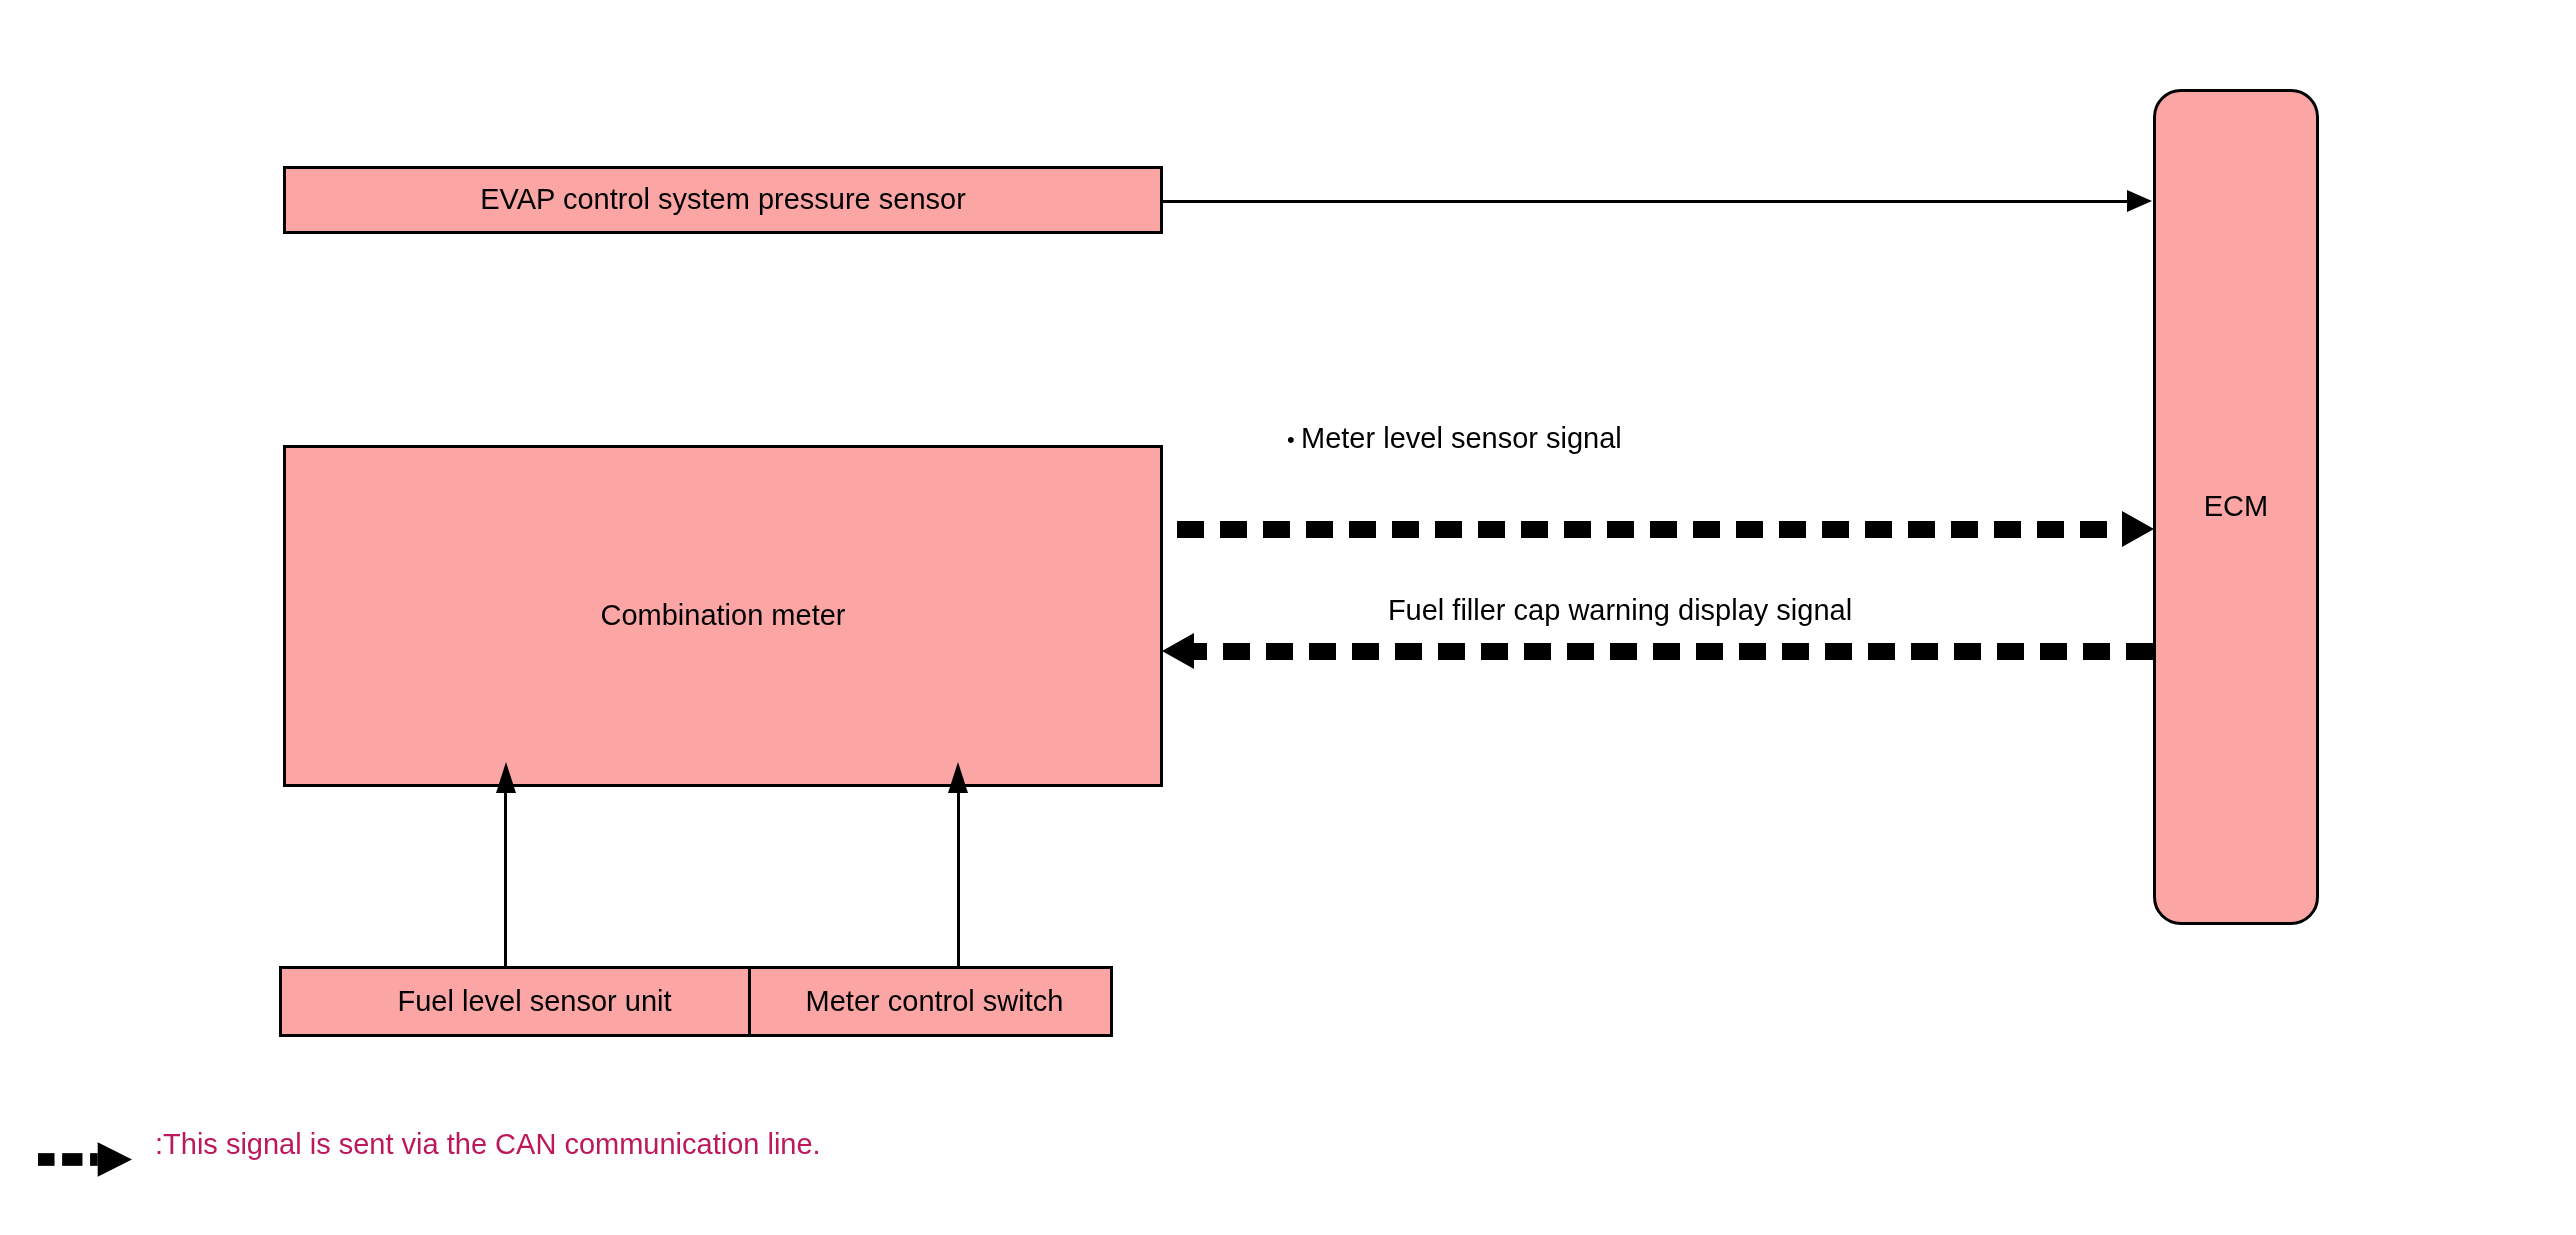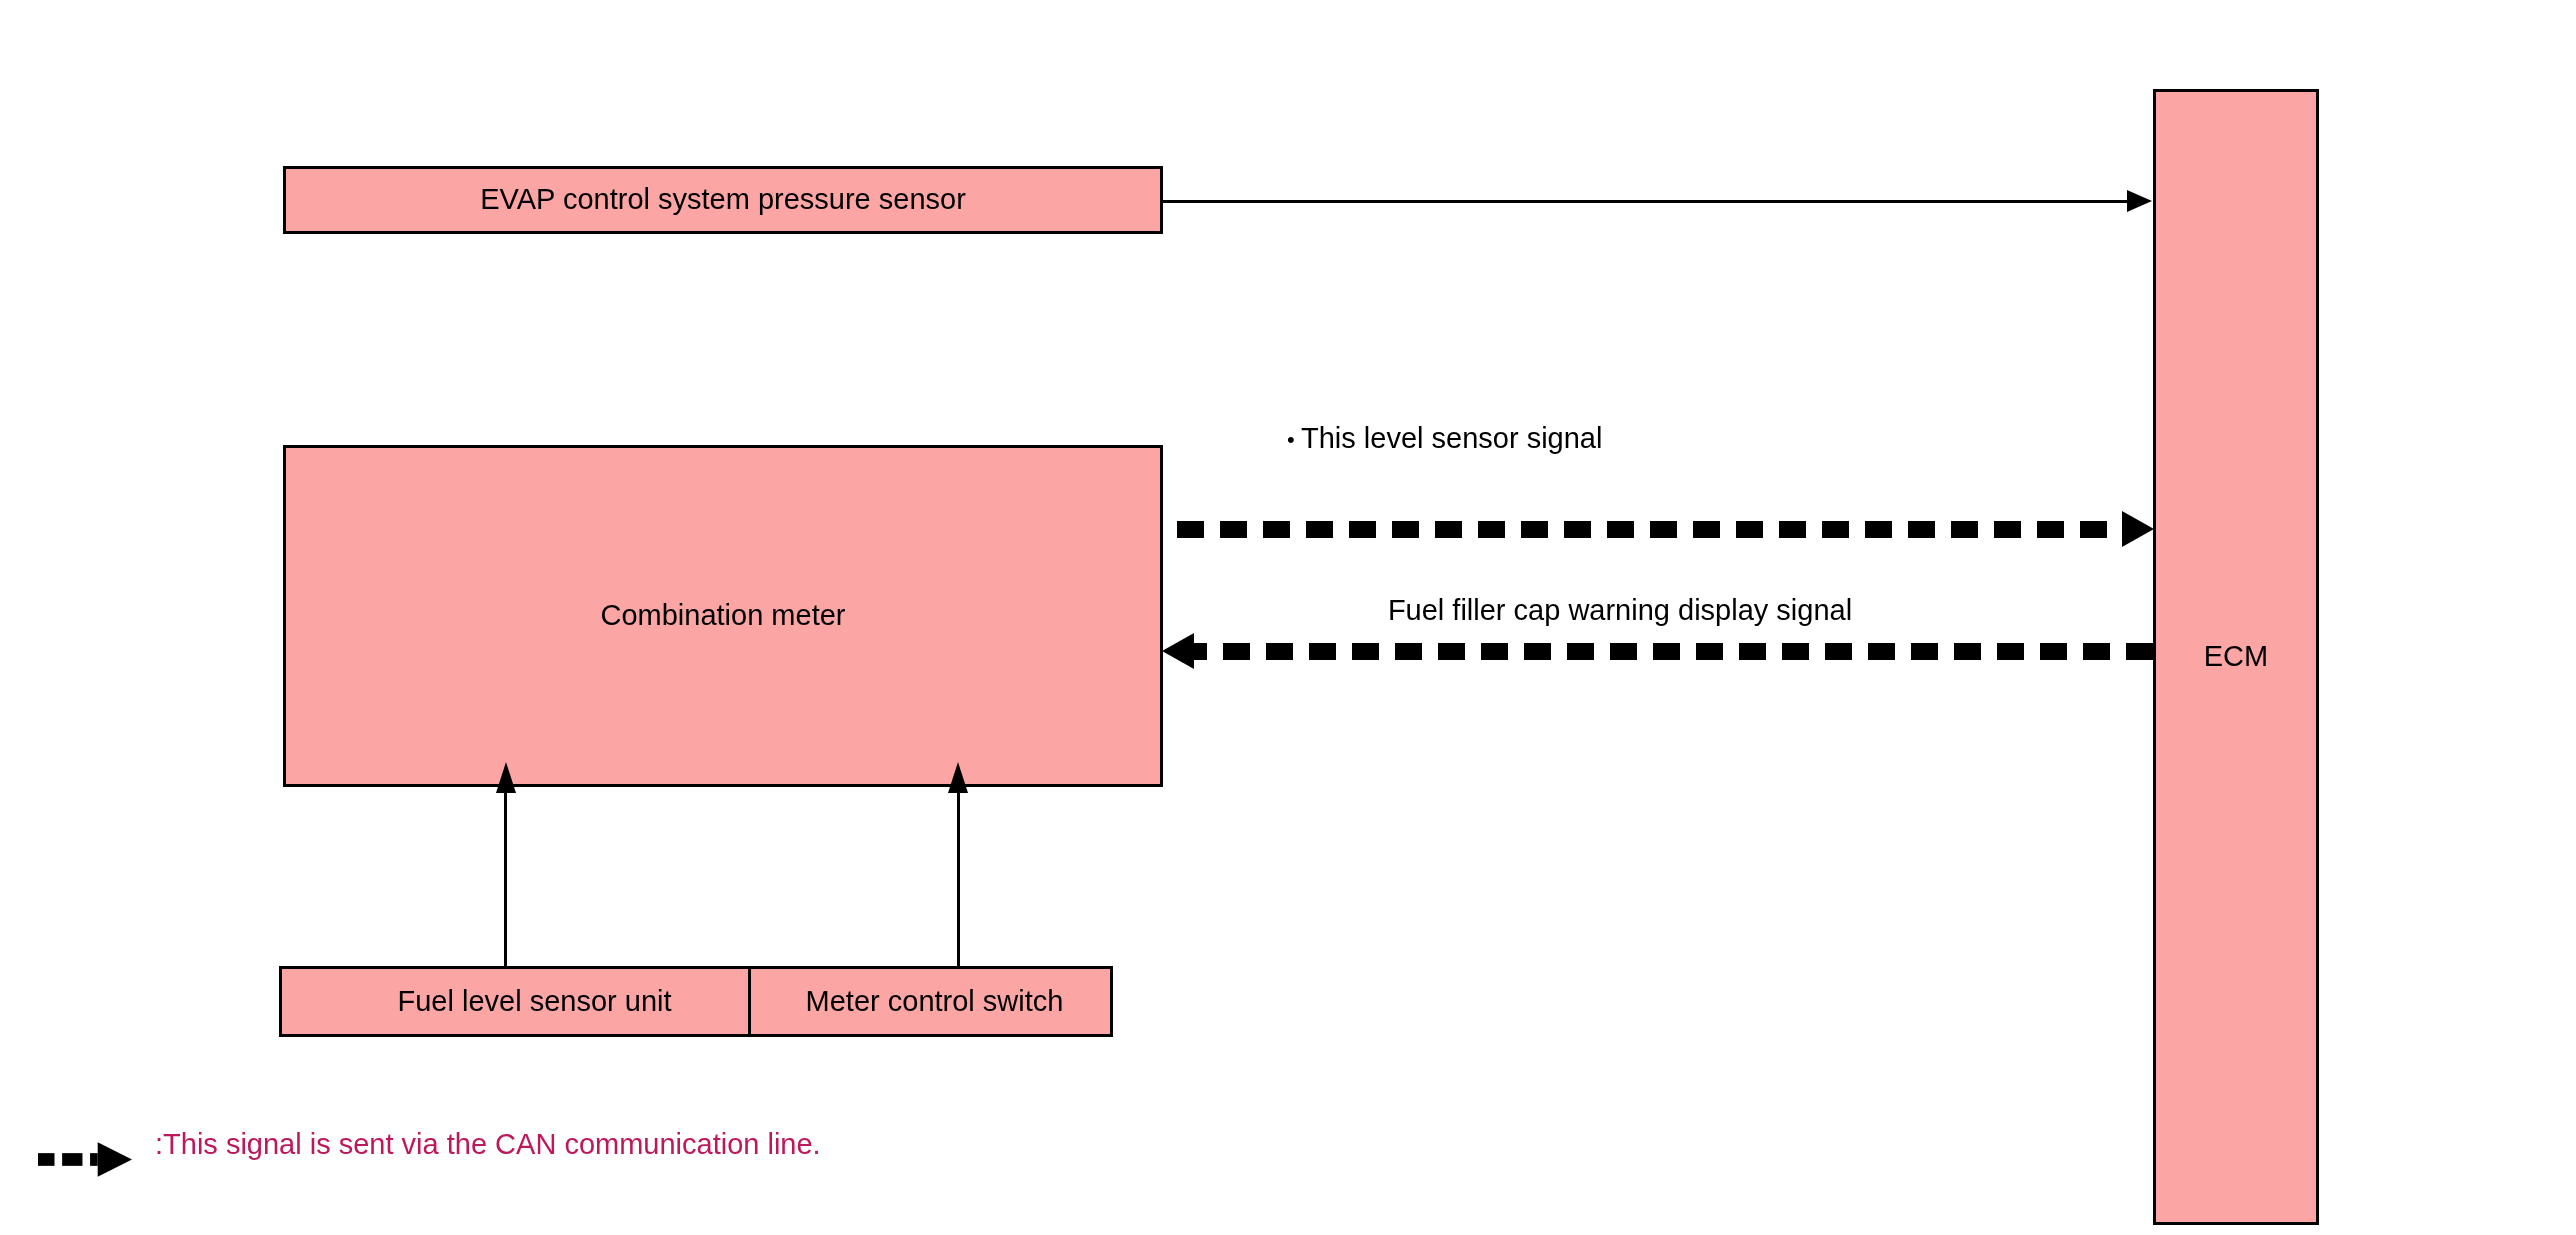--- a/index.html
+++ b/index.html
@@ -31,21 +31,21 @@
     font-size: 29px;
     line-height: 1.15;
     white-space: nowrap;
     color: #000000;
   }
 
   #box-evap      { left: 283px;  top: 166px;  width: 880px; height: 68px; }
   #box-meter     { left: 283px;  top: 421px;  width: 880px; height: 342px; margin-top: 24px; }
   #box-fuel-unit { left: 279px;  top: 966px; width: 511px;  height: 71px; }
   #box-mcs       { left: 748px; top: 966px; width: 365px;  height: 71px; padding-left: 8px; }
-  #box-ecm       { left: 2153px; top: 89px;  width: 166px;  height: 1136px; }
+  #box-ecm       { left: 2153px; top: 89px;  width: 166px;  height: 836px; border-radius: 28px; }
 
   
   .hline {
     position: absolute;
     height: 3.2px;
     background: #000000;
   }
   .vline {
     position: absolute;
     width: 3.2px;
@@ -176,21 +176,21 @@
     <span class="box-label">ECM</span>
   </div>
 
   <div class="hline" style="left:1163px; top:200px; width:966px;"></div>
   <div class="arrow-right-solid" style="left:2127px; top:190px;"></div>
 
   <div class="can-bar" style="left:1177px; top:521px; width:945px;"></div>
   <div class="can-head-right" style="left:2122px; top:511px;"></div>
   <div class="bullet-list" style="left:1287px; top:420px;">
     <div class="bullet-row">
-      <span class="bullet-dot">•</span><span>This level sensor signal</span>
+      <span class="bullet-dot">•</span><span>Meter level sensor signal</span>
     </div>
   </div>
 
   <div class="can-bar flip" style="left:1194px; top:643px; width:959px;"></div>
   <div class="can-head-left" style="left:1162px; top:633px;"></div>
   <div class="label centered" style="left:1301px; top:593px; width:638px;">Fuel filler cap warning display signal</div>
 
   <div class="vline" style="left:504px; top:791px; height:176px;"></div>
   <div class="arrow-up-solid" style="left:496px; top:762px;"></div>
 

